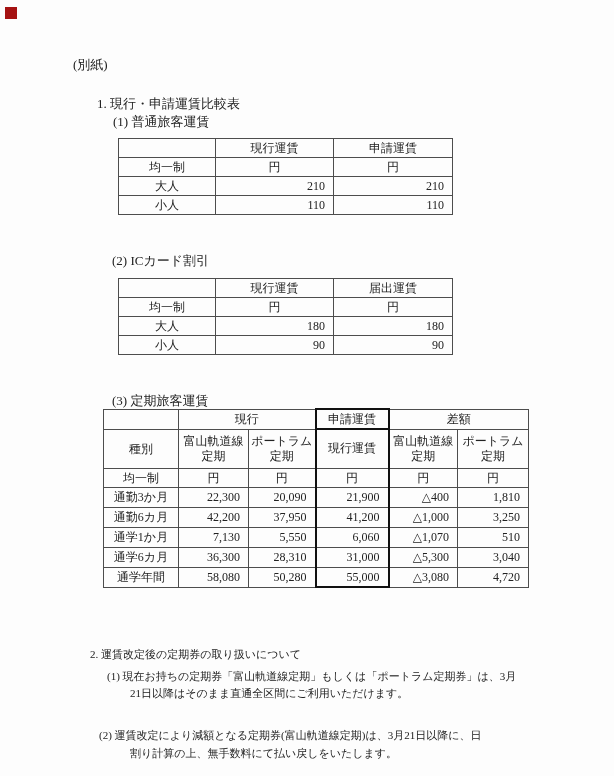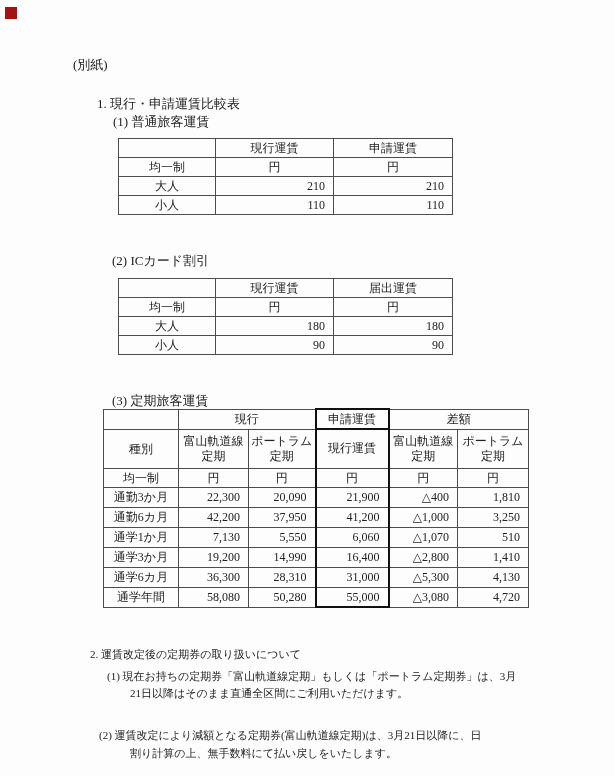--- a/index.html
+++ b/index.html
@@ -161,34 +161,26 @@
   </tr>
   <tr class="h20">
     <td class="ctr">通学1か月</td>
     <td class="num">7,130</td>
     <td class="num">5,550</td>
     <td class="num tk-lr">6,060</td>
     <td class="num">△1,070</td>
     <td class="num">510</td>
   </tr>
   <tr class="h20">
-    <td class="ctr">通学3か月</td>
-    <td class="num">19,200</td>
-    <td class="num">14,990</td>
-    <td class="num tk-lr">16,400</td>
-    <td class="num">△2,800</td>
-    <td class="num">1,410</td>
-  </tr>
-  <tr class="h20">
     <td class="ctr">通学6カ月</td>
     <td class="num">36,300</td>
     <td class="num">28,310</td>
     <td class="num tk-lr">31,000</td>
     <td class="num">△5,300</td>
-    <td class="num">4,130</td>
+    <td class="num">3,040</td>
   </tr>
   <tr class="h20">
     <td class="ctr">通学年間</td>
     <td class="num">58,080</td>
     <td class="num">50,280</td>
     <td class="num tk-lr tk-b">55,000</td>
     <td class="num">△3,080</td>
     <td class="num">4,720</td>
   </tr>
 </tbody>

